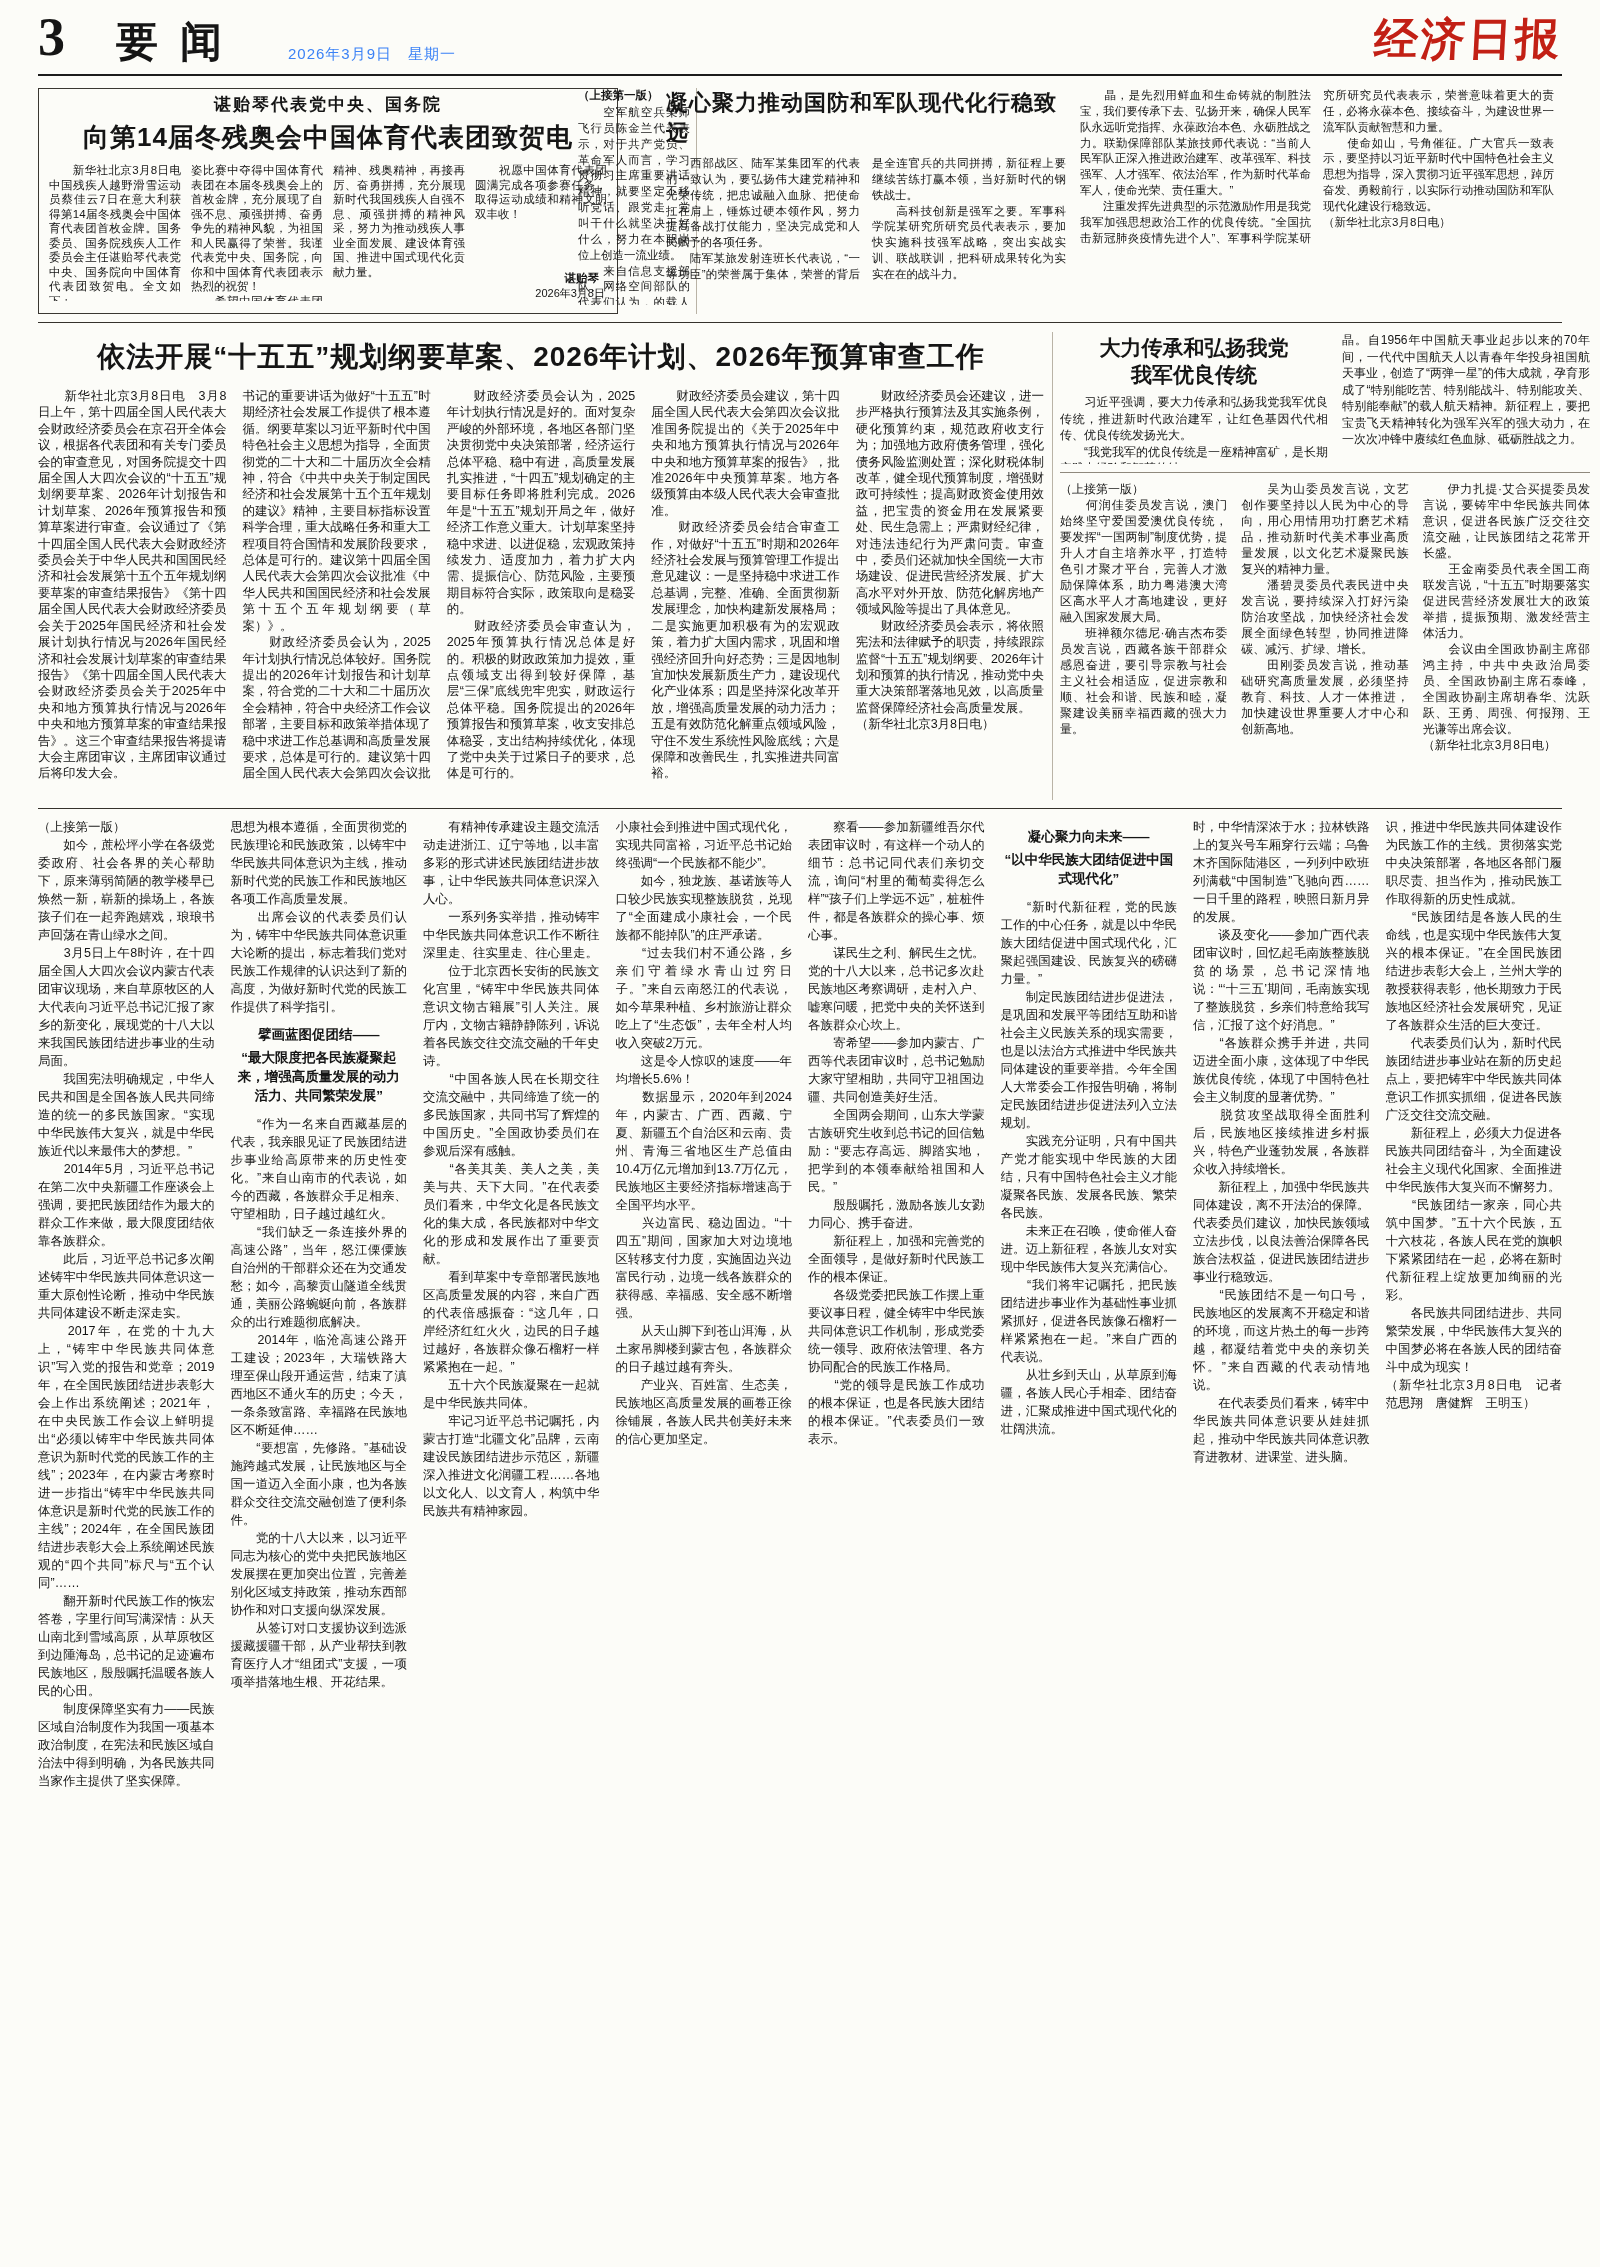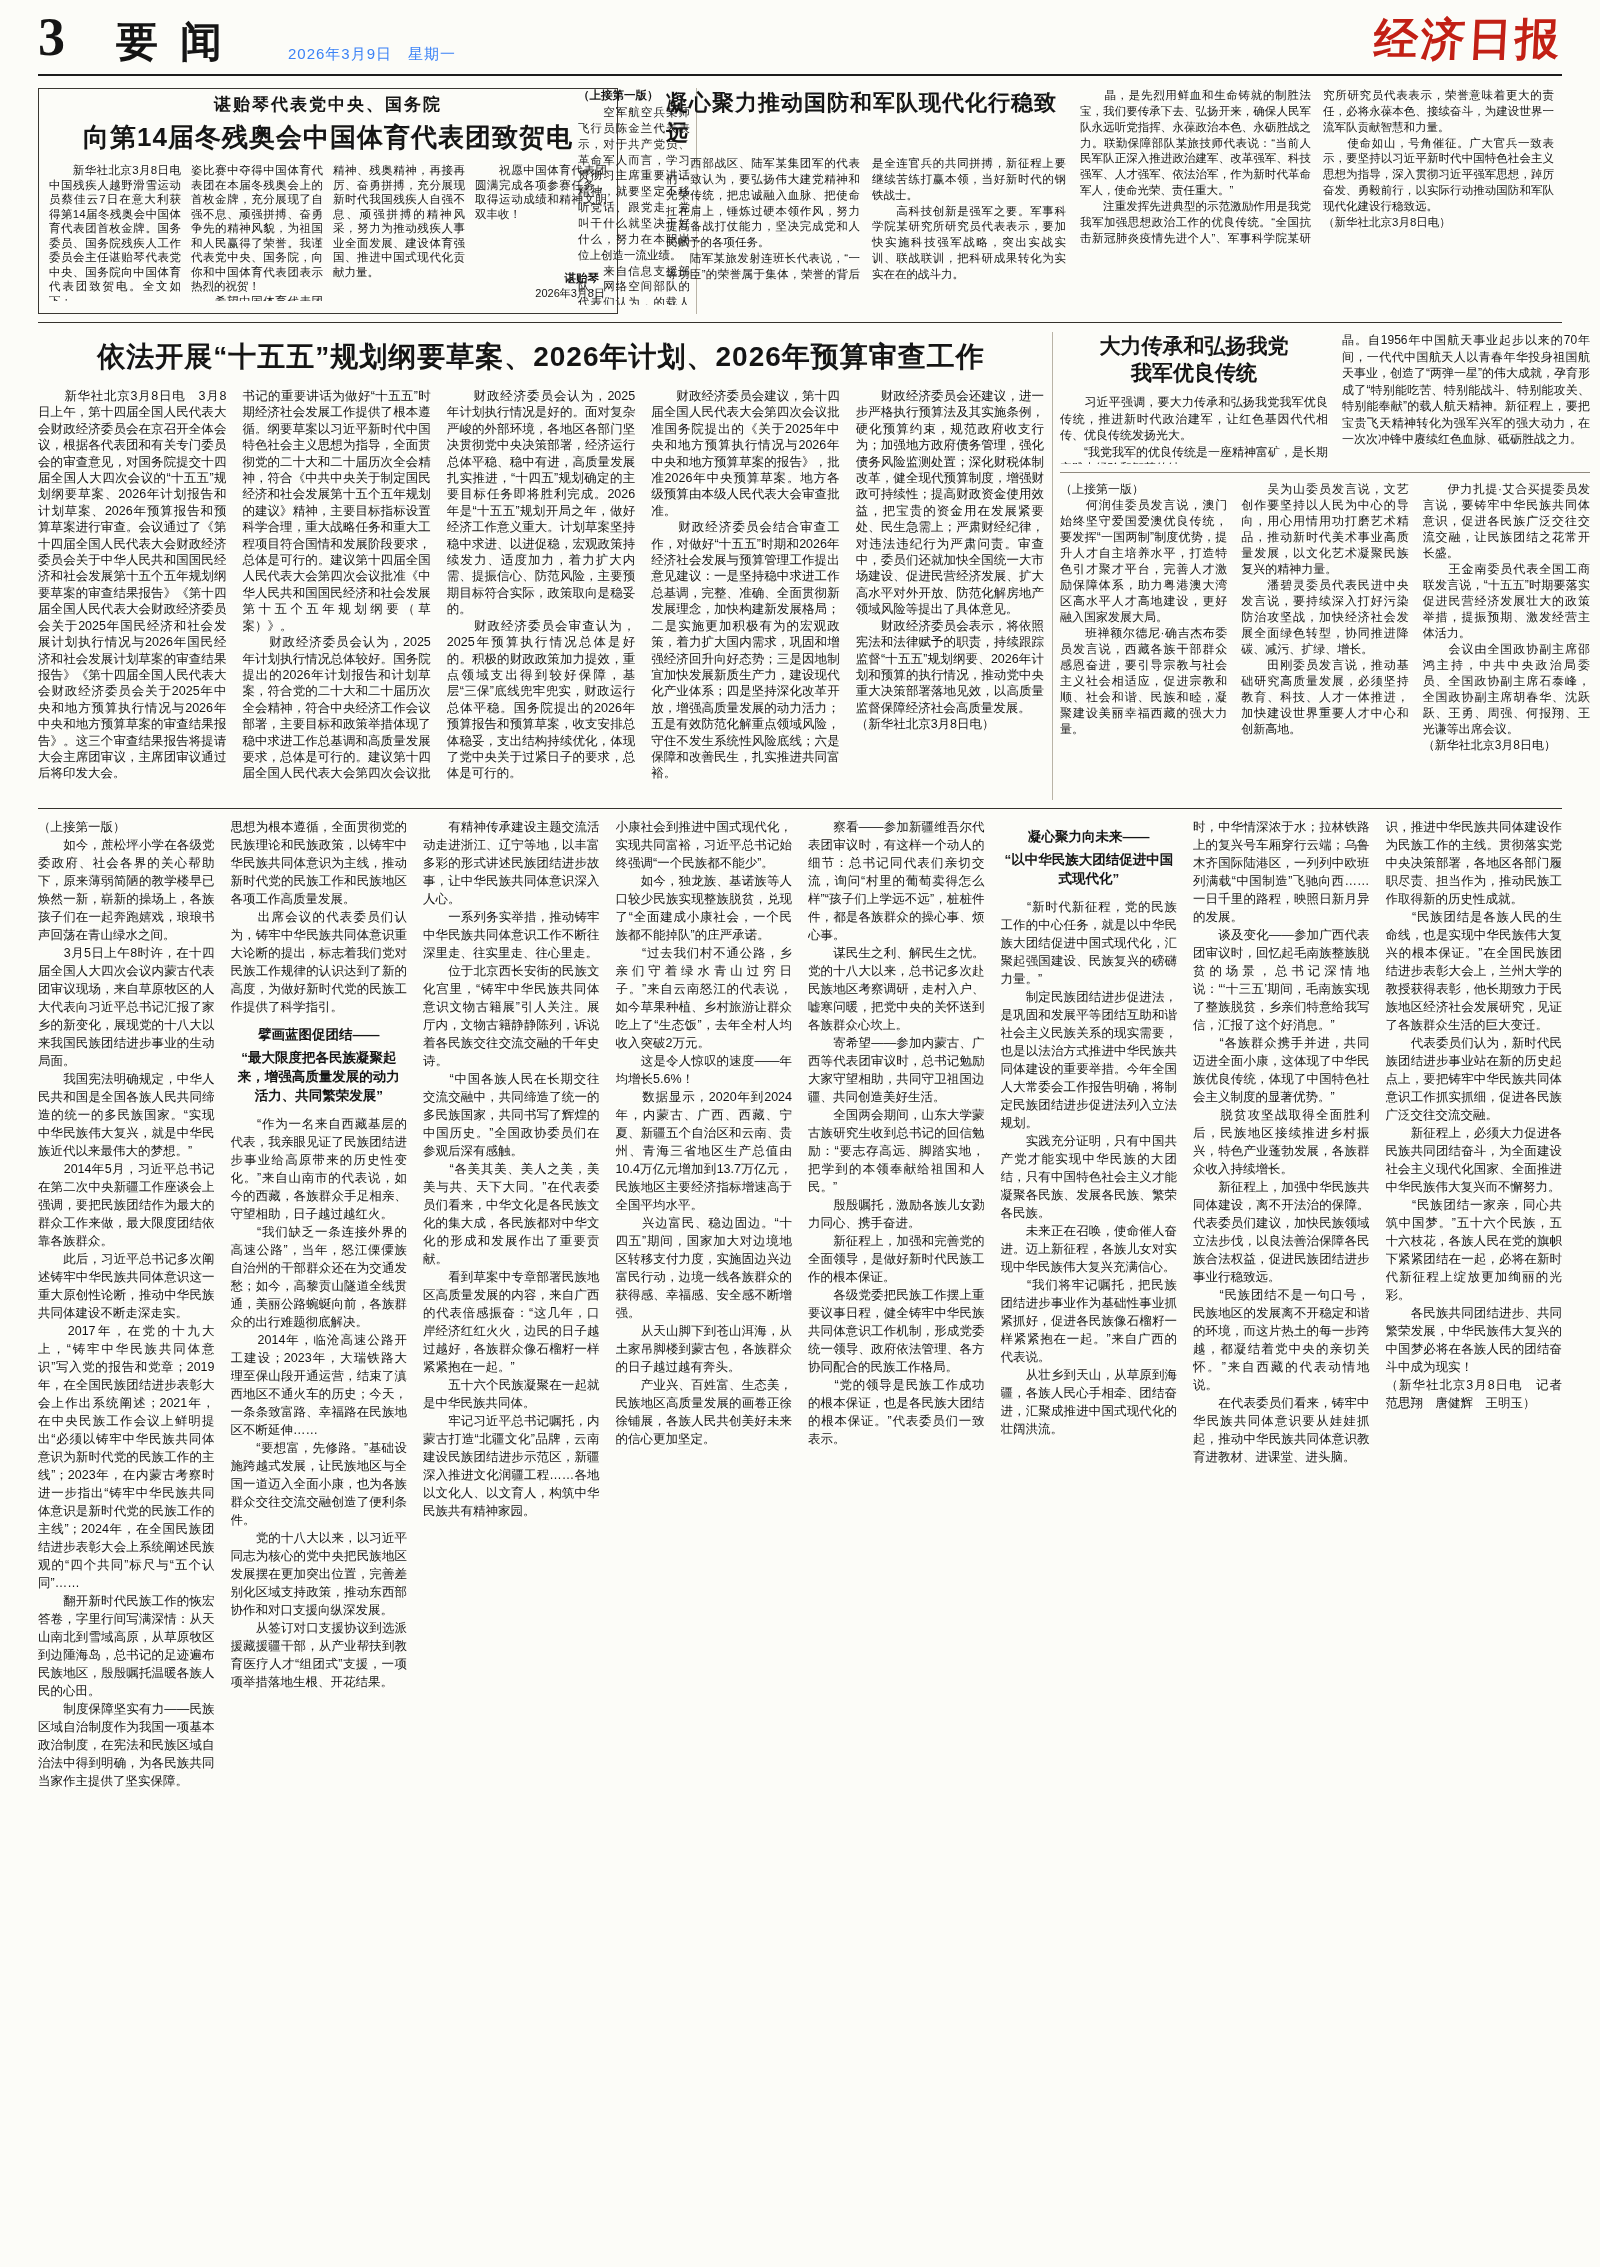--- a/index.html
+++ b/index.html
@@ -44,21 +44,21 @@
   .finance { position:absolute; left:38px; top:332px; width:1006px; height:468px; }
   .f-kicker { text-align:center; font-size:19px; font-weight:bold; letter-spacing:3px; }
   .f-head { text-align:center; font-size:28px; font-weight:bold; margin:6px 0 12px; letter-spacing:1px; }
   .f-body { display:flex; gap:16px; height:392px; }
   .f-col { flex:1; font-size:12.5px; }
   .f-col .txt { line-height:16.4px; height:100%; }
   
   .rblock { position:absolute; left:1060px; top:332px; width:530px; height:468px; }
   .tradition { display:flex; gap:14px; height:132px; }
   .t-left { width:268px; display:flex; flex-direction:column; }
-  .t-head { text-align:center; font-size:21px; font-weight:bold; line-height:27px; white-space:pre-line; margin:2px 0 6px;font-family:Liberation Mono, monospace; }
+  .t-head { text-align:center; font-size:21px; font-weight:bold; line-height:27px; white-space:pre-line; margin:2px 0 6px; }
   .t-lead { font-size:12px; flex:1; }
   .t-right { flex:1; font-size:12px; }
   .t-rule { border-top:1px solid #8f897d; margin:8px 0; }
   .cont3 { display:flex; gap:14px; height:312px; }
   .cont3 .col { flex:1; font-size:12px; }
   .cont3 .txt { height:100%; line-height:16px; }
   
   .bottom { position:absolute; left:38px; top:818px; width:1524px; height:1424px; display:flex; gap:16px; }
   .bcol { flex:1; font-size:12.5px; display:flex; flex-direction:column; overflow:hidden; }
   .bcol .txt { line-height:18px; }

